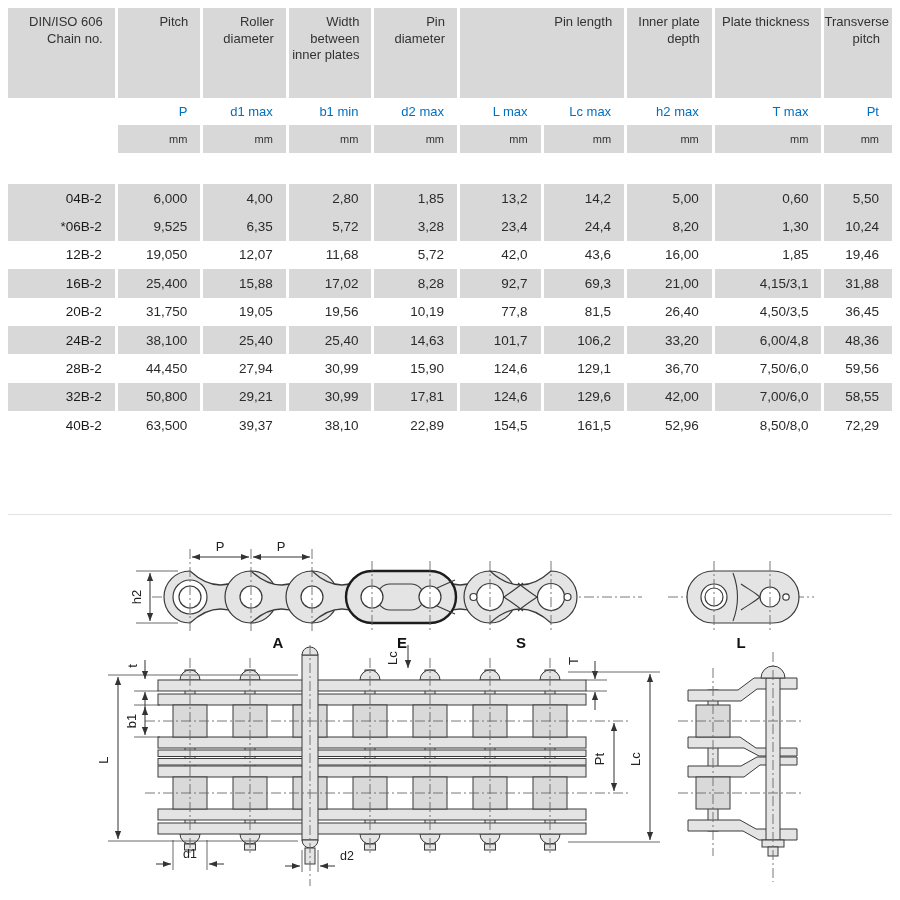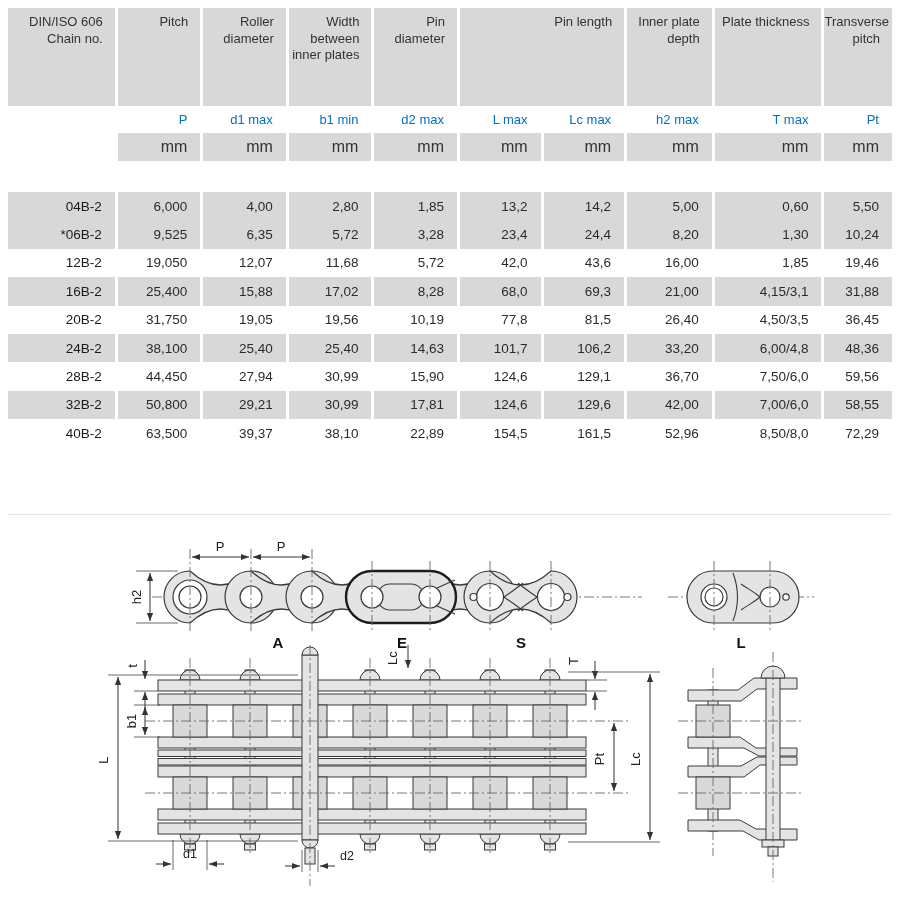--- a/index.html
+++ b/index.html
@@ -2,24 +2,24 @@
 <html><head>
 <meta charset="utf-8">
 <style>
   html,body{margin:0;padding:0;background:#fff;}
   .page{position:relative;width:900px;height:900px;background:#ffffff;overflow:hidden;
         font-family:"Liberation Sans",sans-serif;color:#2b2b2b;}
   table.spec{position:absolute;left:5px;top:8px;width:890px;table-layout:fixed;
              border-collapse:separate;border-spacing:3px 0;}
   table.spec td,table.spec th{margin:0;font-weight:normal;}
   tr.head-row th{height:80px;vertical-align:top;text-align:right;background:#d8d8d8;
-                 font-size:13px;line-height:1.28;color:#333;padding:6px 12px 12px 0;}
+                 font-size:13px;line-height:1.28;color:#333;padding:6px 12px 4px 0;}
   tr.sym-row td{height:27px;text-align:right;padding:0 13px 0 0;font-size:13px;color:#0070c0;background:#fff;vertical-align:middle;}
   tr.sym-row td.nobg{background:transparent;}
-  tr.unit-row td{height:28px;text-align:right;padding:0 13px 0 0;font-size:16px;color:#333;background:#d8d8d8;vertical-align:middle;}
+  tr.unit-row td{height:28px;text-align:right;padding:0 13px 0 0;font-size:11px;color:#333;background:#d8d8d8;vertical-align:middle;}
   tr.unit-row td.nobg{background:transparent;}
   tr.spacer td{height:29px;background:transparent;}
   tr.data td{height:28.4px;text-align:right;padding:0 13px 0 0;font-size:13.5px;vertical-align:middle;color:#2b2b2b;}
   tr.data td.chain{font-weight:normal;color:#1a1a1a;}
   tr.data.odd td{background:#d8d8d8;}
   tr.data.even td{background:#ffffff;}
   .sep{position:absolute;left:8px;top:514px;width:884px;height:1px;background:#e3e3e3;}
   svg.draw{position:absolute;left:0;top:515px;width:900px;height:385px;}
   .cl{stroke:#6a6a6a;stroke-width:0.9;stroke-dasharray:10 3 2 3;fill:none;}
   .lk{fill:#e4e4e4;stroke:#3a3a3a;stroke-width:1.2;}
@@ -132,21 +132,21 @@
           <td>16,00</td>
           <td>1,85</td>
           <td>19,46</td>
         </tr>
         <tr class="data odd">
           <td class="chain">16B-2</td>
           <td>25,400</td>
           <td>15,88</td>
           <td>17,02</td>
           <td>8,28</td>
-          <td>68,0</td>
+          <td>92,7</td>
           <td>69,3</td>
           <td>21,00</td>
           <td>4,15/3,1</td>
           <td>31,88</td>
         </tr>
         <tr class="data even">
           <td class="chain">20B-2</td>
           <td>31,750</td>
           <td>19,05</td>
           <td>19,56</td>

